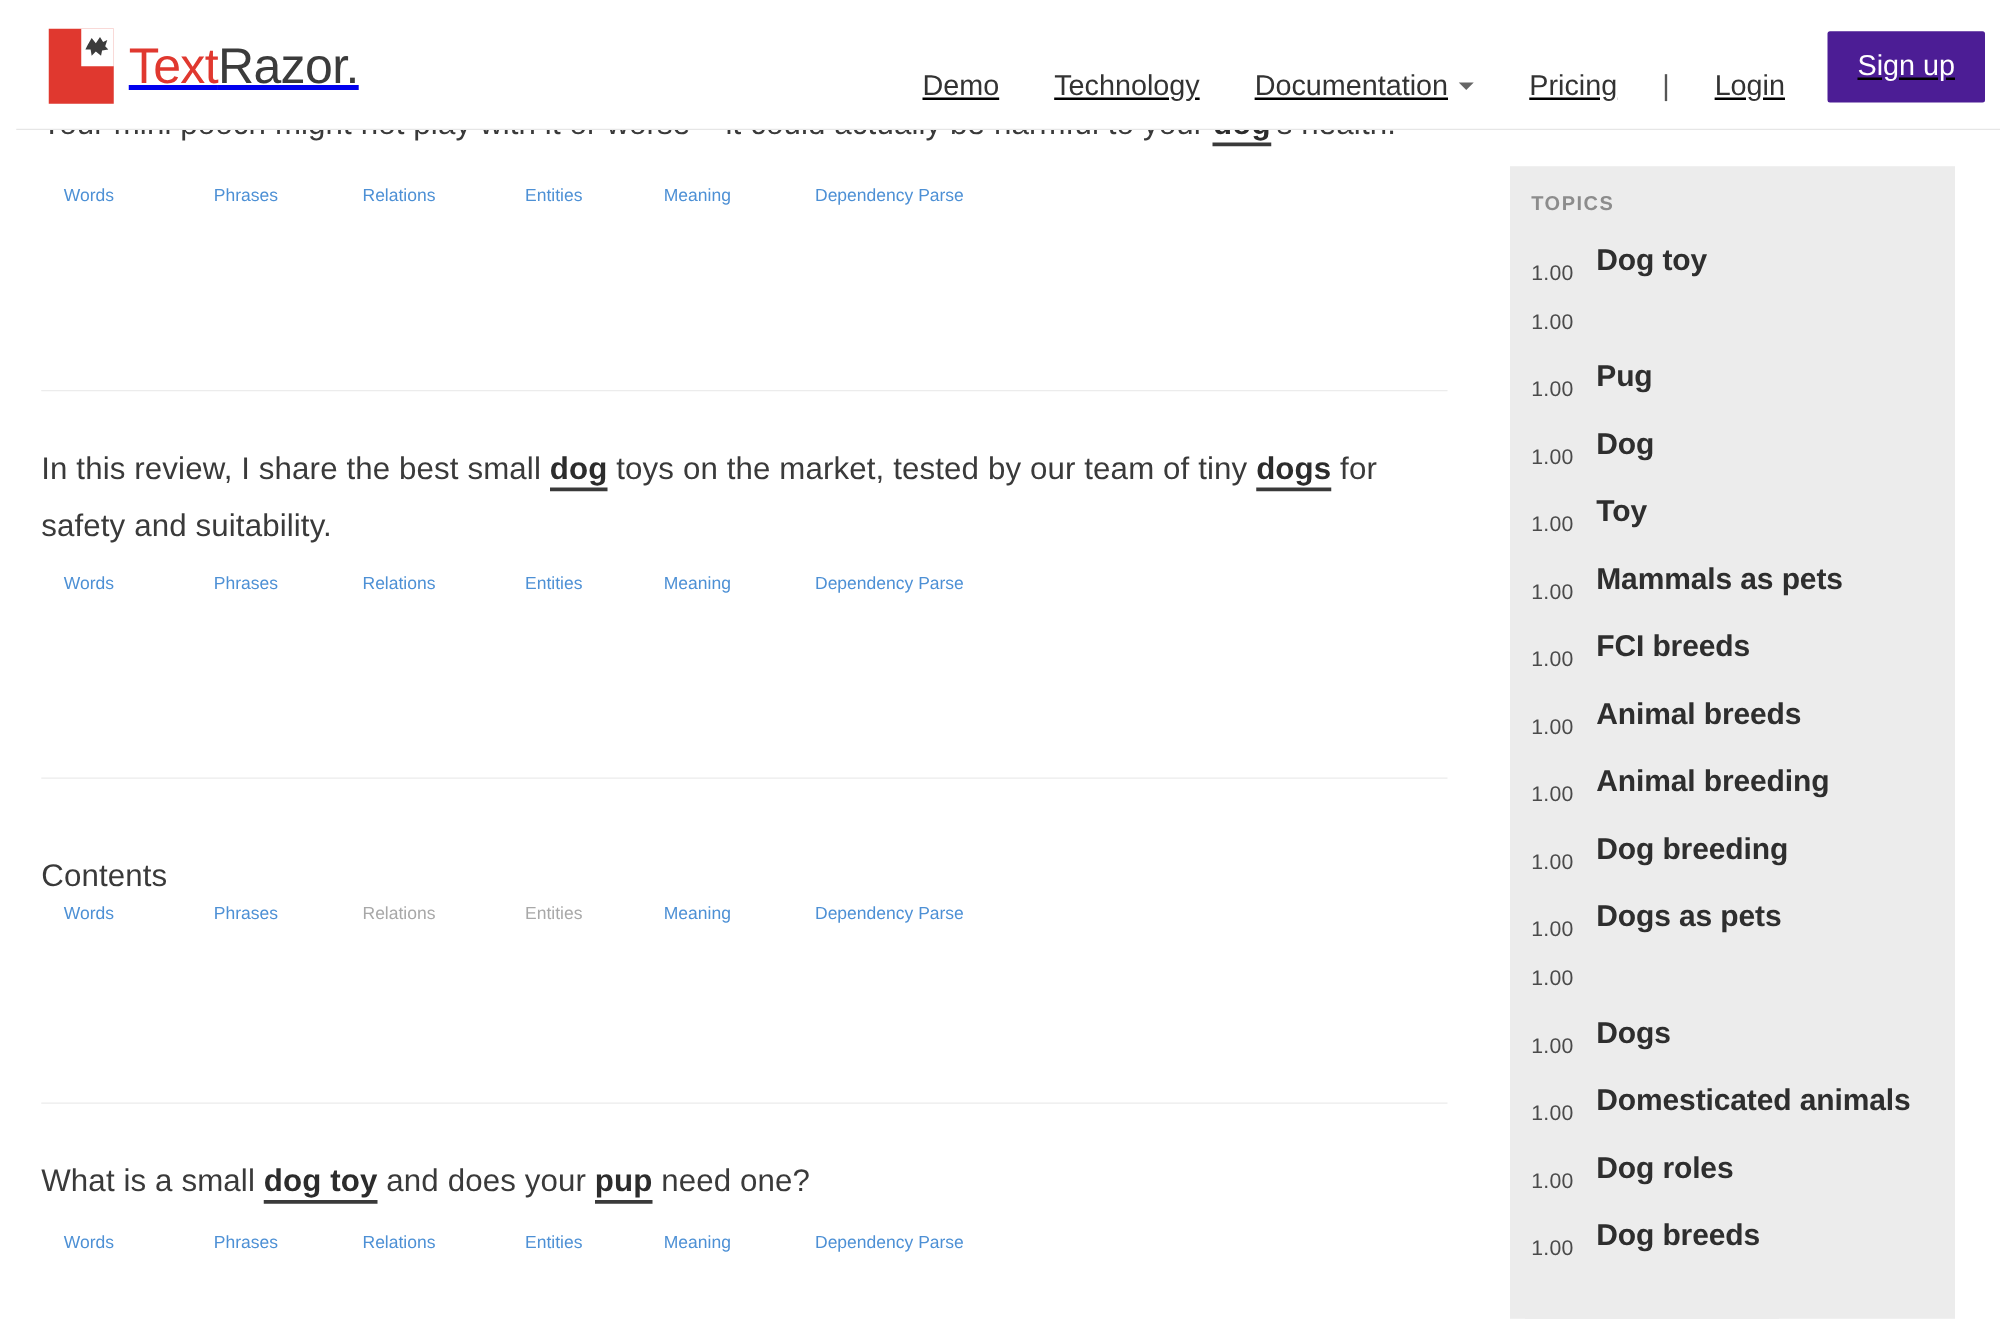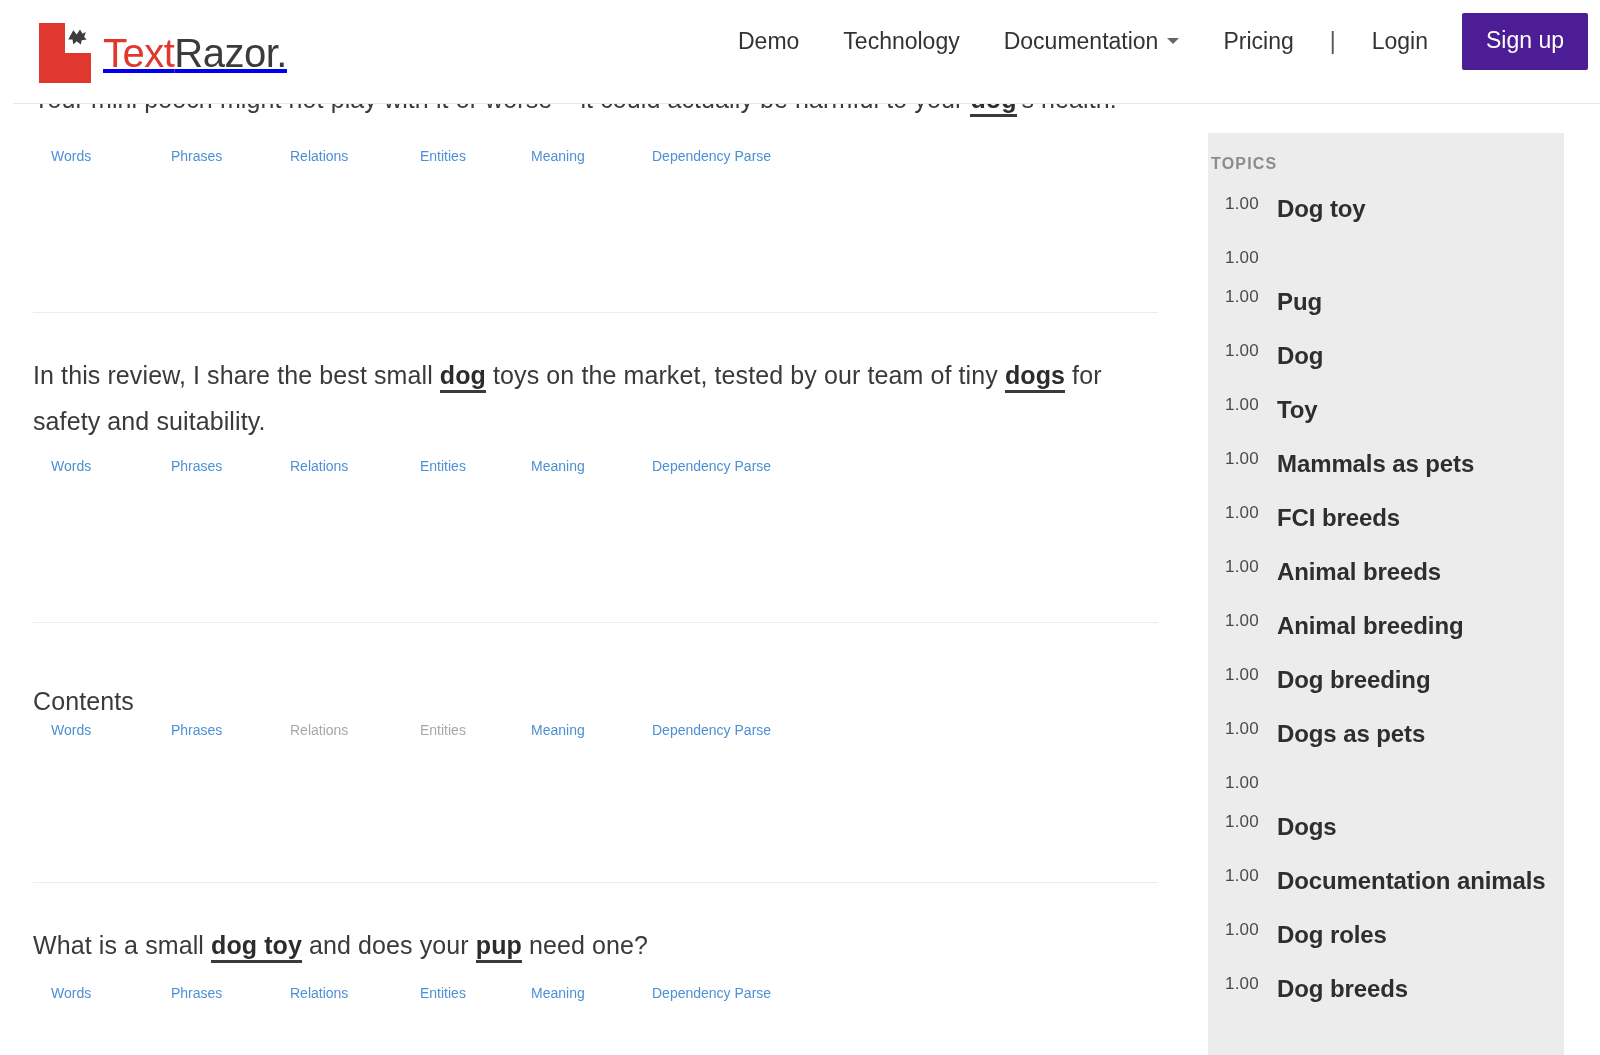--- a/index.html
+++ b/index.html
@@ -63,22 +63,23 @@
   }
   .logo-text .t1 { color: #e0382f; }
   .logo-text .t2 { color: #3b3b3b; }
 
   .main-nav {
     position: absolute;
     right: 25px;
     top: 0;
     height: 82px;
     display: flex;
-    align-items: center;
+    align-items: flex-end;
     gap: 0px;
+    text-decoration: underline;
   }
   .nav-item {
     font-size: 23px;
     color: #333333;
     text-decoration: none;
     padding: 0 22px;
     white-space: nowrap;
     display: flex;
     align-items: center;
     cursor: pointer;
@@ -169,26 +170,26 @@
     width: 356px;
     min-height: 922px;
     background: #ececec;
     padding: 22px 0 0 0;
   }
   .topics-label {
     font-size: 16px;
     font-weight: bold;
     letter-spacing: 1.2px;
     color: #8c8c8c;
-    padding-left: 3px;
+    padding-left: 17px;
     margin-bottom: 16px;
   }
   .topic-row {
     display: flex;
-    align-items: flex-start;
+    align-items: flex-end;
     padding: 0 14px 0 17px;
     margin-bottom: 14px;
     cursor: pointer;
   }
   .topic-score {
     font-size: 17px;
     color: #4a4a4a;
     width: 52px;
     flex: none;
     padding-top: 5px;
@@ -305,21 +306,21 @@
         </div>
         <div class="topic-row">
           <div class="topic-score">1.00</div>
         </div>
         <div class="topic-row">
           <div class="topic-score">1.00</div>
           <div class="topic-name">Dogs</div>
         </div>
         <div class="topic-row">
           <div class="topic-score">1.00</div>
-          <div class="topic-name">Documentation animals</div>
+          <div class="topic-name">Domesticated animals</div>
         </div>
         <div class="topic-row">
           <div class="topic-score">1.00</div>
           <div class="topic-name">Dog roles</div>
         </div>
         <div class="topic-row">
           <div class="topic-score">1.00</div>
           <div class="topic-name">Dog breeds</div>
         </div>
       </div>

